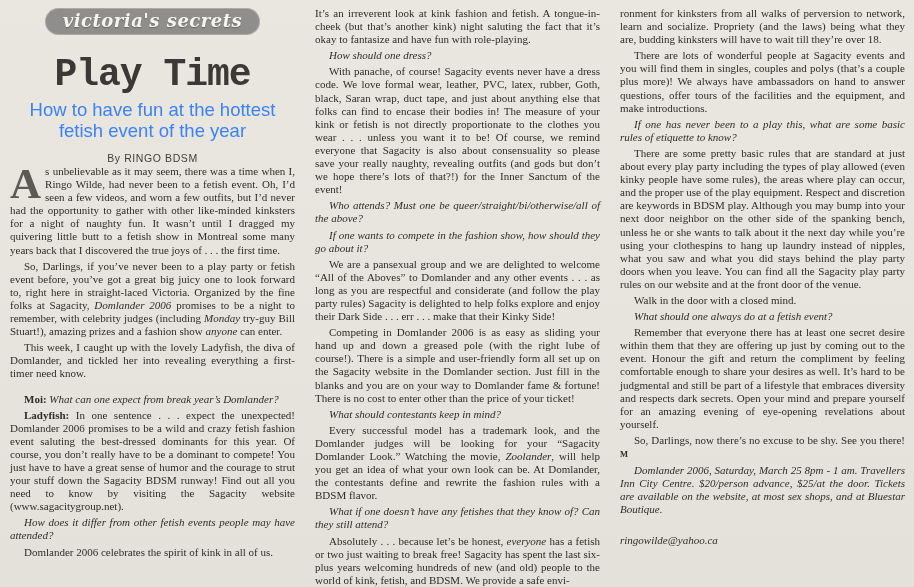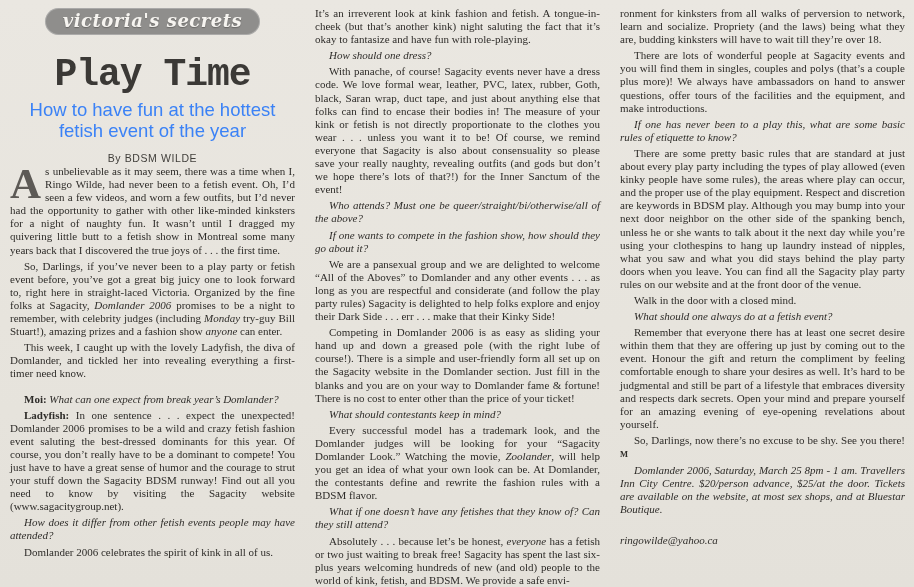--- a/index.html
+++ b/index.html
@@ -71,21 +71,21 @@
 
 <div class="sheet">
 
   <div class="col">
     <div class="masthead">
       <div>
         <span class="tag-pill">victoria's secrets</span>
       </div>
       <div class="title">Play Time</div>
       <div class="subtitle">How to have fun at the hottest fetish event of the year</div>
-      <div class="byline">By BDSM WILDE</div>
+      <div class="byline">By RINGO BDSM</div>
     </div>
   <p class="para"><span class="dropcap">A</span><span class="seg-n">s unbelievable as it may seem, there was a time when I, Ringo Wilde, had never been to a fetish event. Oh, I’d seen a few videos, and worn a few outfits, but I’d never had the opportunity to gather with other like-minded kinksters for a night of naughty fun. It wasn’t until I dragged my quivering little butt to a fetish show in Montreal some many years back that I discovered the true joys of . . . the first time.</span></p>
       <p class="para indent"><span class="seg-n">So, Darlings, if you’ve never been to a play party or fetish event before, you’ve got a great big juicy one to look forward to, right here in straight-laced Victoria. Organized by the fine folks at Sagacity, </span><span class="seg-i">Domlander 2006</span><span class="seg-n"> promises to be a night to remember, with celebrity judges (including </span><span class="seg-i">Monday</span><span class="seg-n"> try-guy Bill Stuart!), amazing prizes and a fashion show </span><span class="seg-i">anyone</span><span class="seg-n"> can enter.</span></p>
       <p class="para indent"><span class="seg-n">This week, I caught up with the lovely Ladyfish, the diva of Domlander, and tickled her into revealing everything a first-timer need know.</span></p>
       <p class="para indent gap-top"><span class="seg-b">Moi:</span><span class="seg-n"> </span><span class="seg-i">What can one expect from break year’s Domlander?</span></p>
       <p class="para indent"><span class="seg-b">Ladyfish:</span><span class="seg-n"> In one sentence . . . expect the unexpected! Domlander 2006 promises to be a wild and crazy fetish fashion event saluting the best-dressed dominants for this year. Of course, you don’t really have to be a dominant to compete! You just have to have a great sense of humor and the courage to strut your stuff down the Sagacity BDSM runway! Find out all you need to know by visiting the Sagacity website (www.sagacitygroup.net).</span></p>
       <p class="para indent"><span class="seg-i">How does it differ from other fetish events people may have attended?</span></p>
       <p class="para indent"><span class="seg-n">Domlander 2006 celebrates the spirit of kink in all of us.</span></p>
     </div>
 

